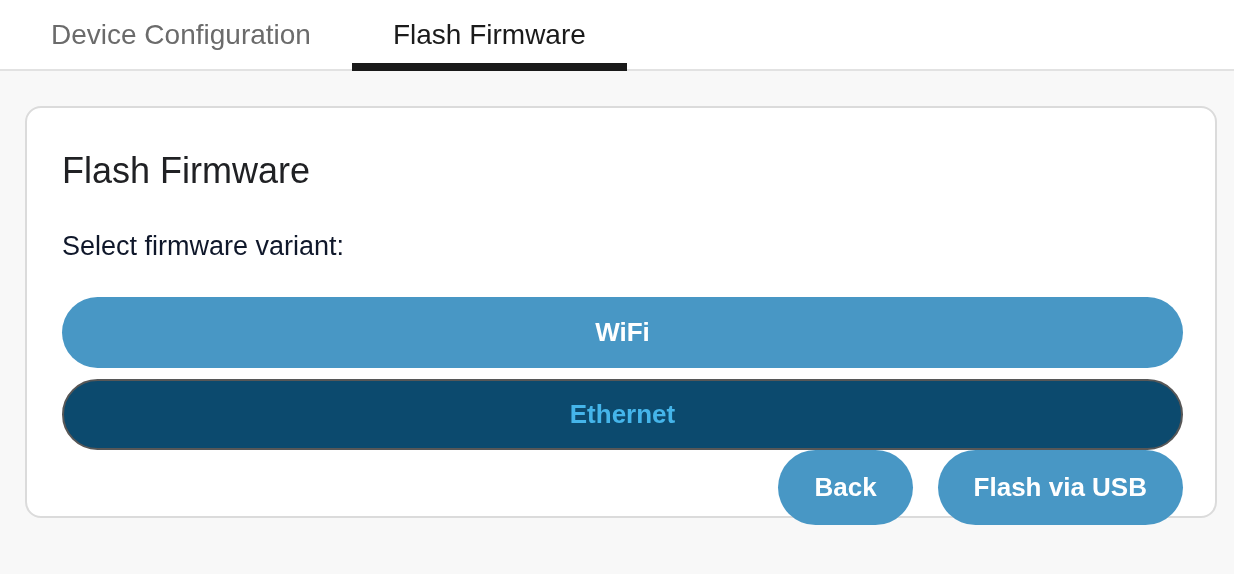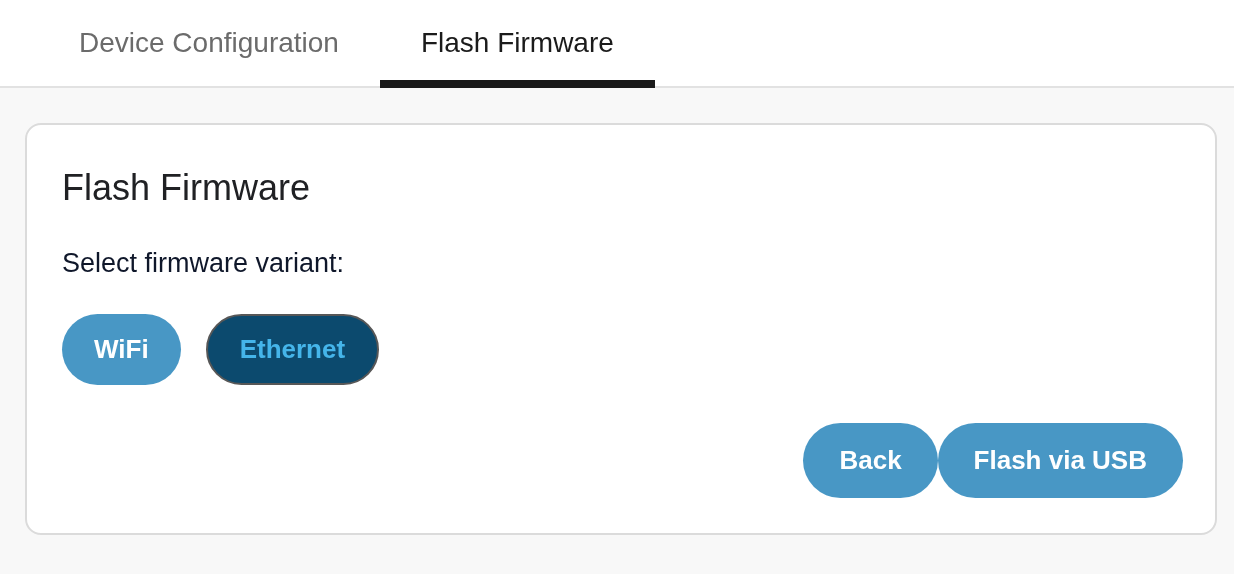--- a/index.html
+++ b/index.html
@@ -4,26 +4,26 @@
 <style>
   * { margin: 0; padding: 0; box-sizing: border-box; }
   html, body {
     width: 1234px; height: 574px;
     font-family: "Liberation Sans", sans-serif;
     background: #f8f8f8;
     overflow: hidden;
   }
   
   .tabbar {
-    width: 100%; height: 88px;
+    width: 100%; height: 71px;
     background: #ffffff;
     border-bottom: 2px solid #e2e2e2;
     display: flex;
     align-items: stretch;
-    padding-left: 38px;
+    padding-left: 10px;
   }
   .tab {
     display: flex; align-items: center; justify-content: center;
     padding: 0 41px;
     font-size: 28px;
     color: #6b6b6b;
     cursor: pointer;
     position: relative;
     background: none; border: none;
     font-family: "Liberation Sans", sans-serif;
@@ -54,21 +54,21 @@
     color: #202124;
   }
   .variant-prompt {
     margin-top: 37px;
     font-size: 27px;
     line-height: 32px;
     color: #0f172a;
   }
   .chips {
     margin-top: 35px;
-    display: flex; gap: 25px;
+    display: flex; gap: 11px; flex-direction: column;
   }
   .chip {
     height: 71px;
     padding: 0 32px;
     border-radius: 36px;
     font-size: 26px;
     font-weight: 700;
     font-family: "Liberation Sans", sans-serif;
     display: flex; align-items: center; justify-content: center;
     cursor: pointer;
@@ -78,21 +78,21 @@
     color: #ffffff;
     border: none;
   }
   .chip.outlined {
     background: #0c4a6e;
     color: #45b5ea;
     border: 2px solid #575757;
   }
   .actions {
     margin-top: auto;
-    display: flex; justify-content: flex-end; 
+    display: flex; justify-content: flex-end; gap: 25px;
   }
   .pill-button {
     height: 75px;
     padding: 0 36px;
     border: none;
     border-radius: 38px;
     background: #4897c5;
     color: #ffffff;
     font-size: 26px;
     font-weight: 700;

